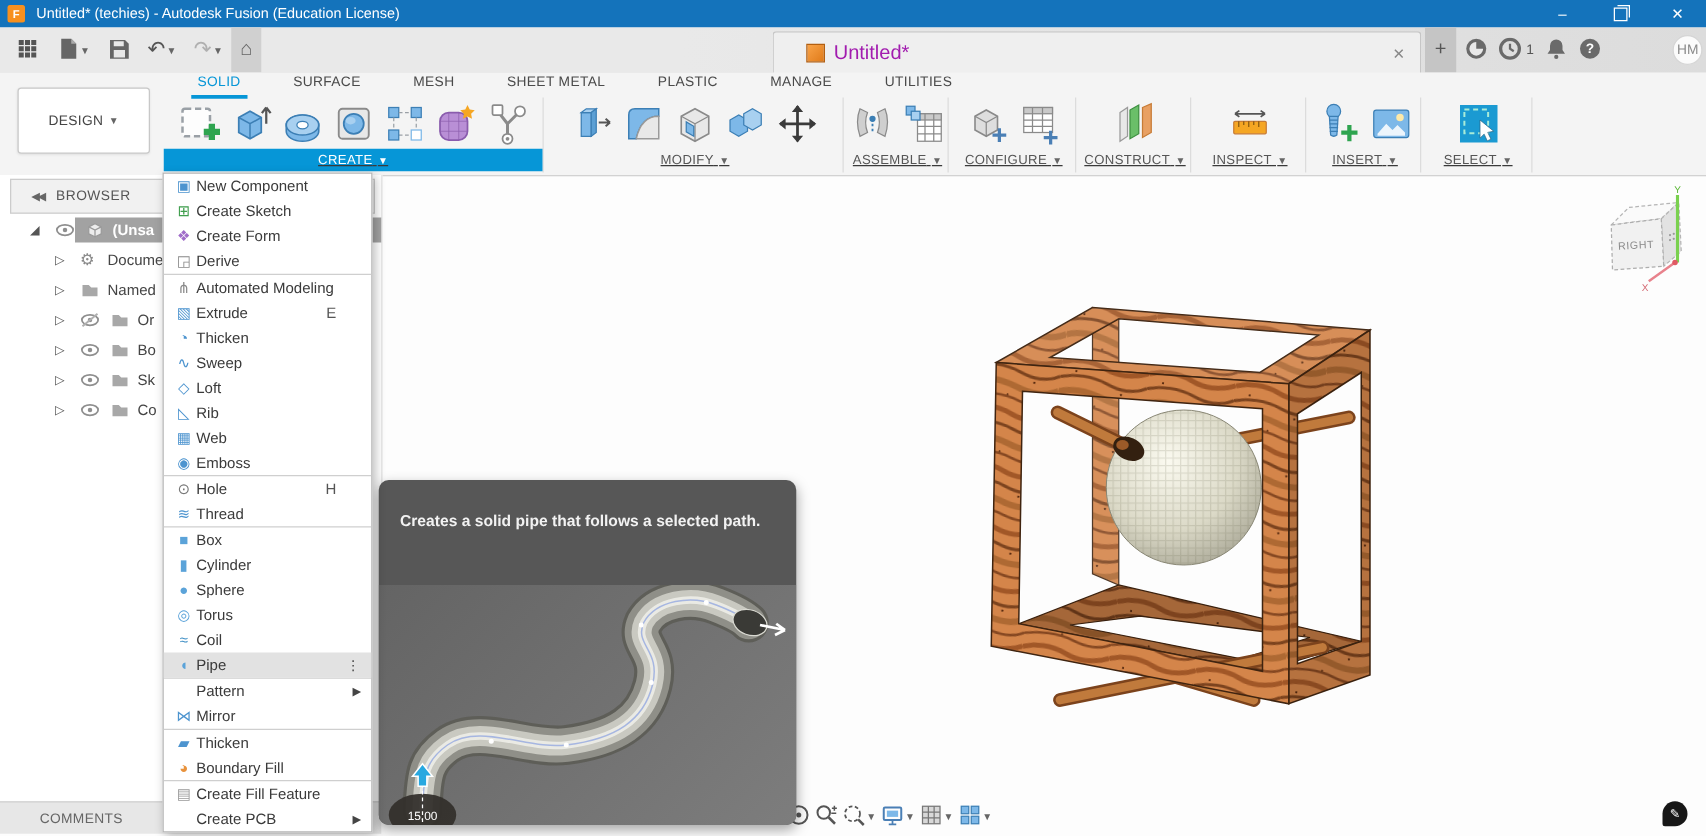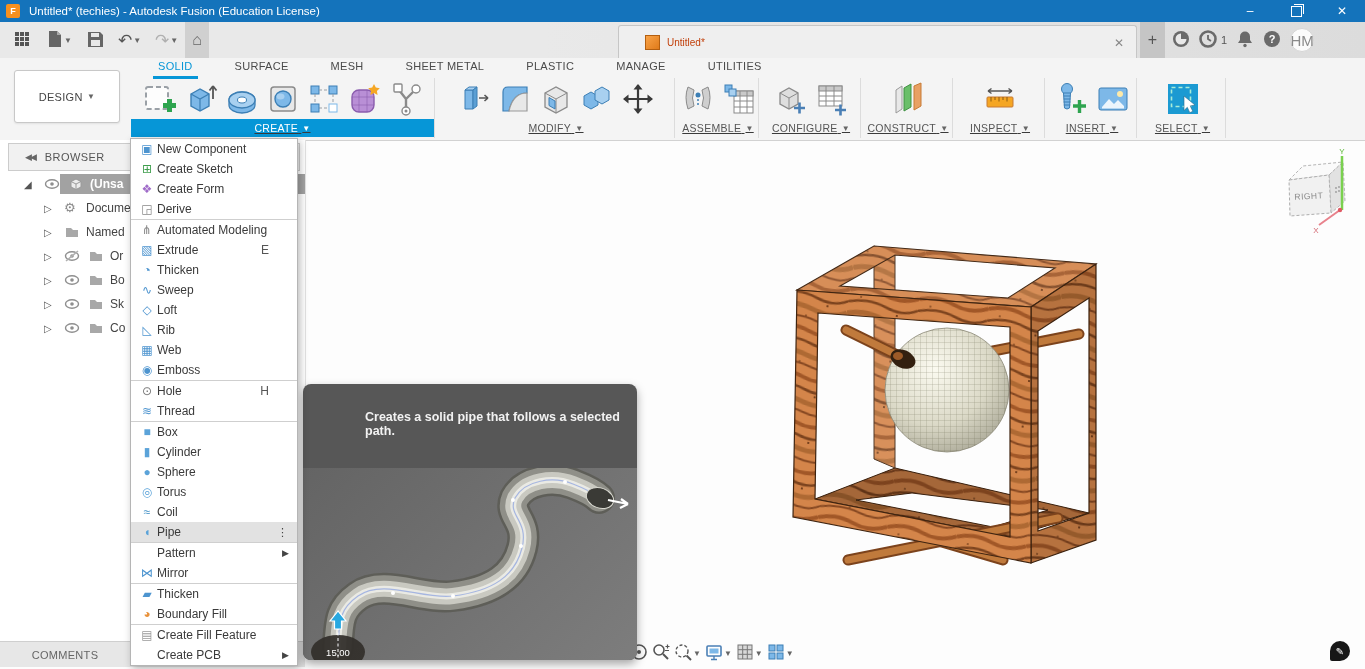--- a/index.html
+++ b/index.html
@@ -14,26 +14,26 @@
   .restore-glyph{width:9px;height:9px;border:1px solid #fff;position:relative;}
   .restore-glyph:before{content:"";position:absolute;left:2px;top:-3px;width:9px;height:9px;border:1px solid #fff;border-bottom:none;border-left:none;}
   
   .topstrip{position:absolute;left:0;top:22px;width:1365px;height:36px;background:linear-gradient(to right,#e9e9e9 40%,#dcdcdc);border-bottom:1px solid #cfcfcf;}
   .qat{position:absolute;left:6px;top:0;height:36px;display:flex;align-items:center;}
   .qbtn{height:30px;display:flex;align-items:center;justify-content:center;padding:0 7px;color:#555;}
   .qbtn.active{background:#d0d0d0;height:36px;}
   .caret{font-size:8px;color:#666;margin-left:1px;}
   .doc-tab{position:absolute;left:618px;top:3px;width:517px;height:33px;background:#efefef;border:1px solid #c6c6c6;border-bottom:none;border-radius:3px 3px 0 0;display:flex;align-items:center;}
   .tabcube{width:13px;height:13px;margin-left:26px;background:linear-gradient(135deg,#f9a348,#e07b1a);border:1px solid #b35f10;}
-  .tablabel{margin-left:7px;font-size:10px;color:#c2410c;}
+  .tablabel{margin-left:7px;font-size:16px;color:#a21caf;}
   .tabclose{margin-left:auto;margin-right:12px;color:#888;font-size:12px;}
   .newtab{position:absolute;left:1140px;top:0px;width:25px;height:36px;background:#c5c5c5;color:#555;font-size:16px;display:flex;align-items:center;justify-content:center;}
   .stripicons{position:absolute;left:1172px;top:0;height:36px;display:flex;align-items:center;gap:9px;}
   .jobcount{font-size:11px;color:#555;margin-left:-5px;}
-  .avatar{width:22px;height:22px;border-radius:50%;background:#fbfbfb;border:1px solid #d5d5d5;color:#8a8a8a;font-size:15px;display:flex;align-items:center;justify-content:center;}
+  .avatar{width:22px;height:22px;border-radius:50%;background:#fbfbfb;border:1px solid #d5d5d5;color:#8a8a8a;font-size:11px;display:flex;align-items:center;justify-content:center;margin-left:48px;}
   
   .ribbon{position:absolute;left:0;top:58px;width:1365px;height:82px;background:#f4f4f4;border-bottom:1px solid #d2d2d2;}
   .ribbon-tabs{position:absolute;left:137px;top:0;height:20px;display:flex;}
   .rtab{padding:2px 21px;font-size:11px;color:#4a4a4a;letter-spacing:.3px;position:relative;}
   .rtab.active{color:#0696d7;text-align:center;}
   .rtab.active:after{content:"";position:absolute;left:16px;right:16px;bottom:-1px;height:3px;background:#0696d7;}
   .rgroup{position:absolute;top:20px;height:60px;border-right:1px solid #dcdcdc;text-decoration:underline;}
   .rgroup .tools{height:41px;display:flex;align-items:center;justify-content:center;gap:3px;}
   .rgroup .glabel{height:18px;display:flex;align-items:center;justify-content:center;font-size:10.5px;color:#555;letter-spacing:.3px;}
   .rgroup.open .glabel{background:#0696d7;color:#fff;}
@@ -683,21 +683,21 @@
         <span class="micon" style="color:#999">▤</span>
         <span class="mlabel">Create Fill Feature</span>
       </div>
       <div class="mi">
         <span class="mlabel">Create PCB</span>
         <span class="subarrow">▶</span>
       </div>
     </div>
 
   <div class="tooltip">
-    <div class="tt-line" style="top:26px;margin-left:45px;">Creates a solid pipe that follows a selected path.</div>
+    <div class="tt-line" style="top:26px;">Creates a solid pipe that follows a selected path.</div>
     <div class="tt-img">
       <svg width="334" height="192" viewBox="0 0 334 192">
         <g fill="none" stroke-linecap="round">
           <path id="pp" d="M35 180 C36 150 38 140 55 128 C80 110 120 132 150 128 C190 123 212 108 219 80 C226 52 204 48 212 30 C222 12 250 8 270 16 C283 21 292 26 296 30" stroke="#5e5e58" stroke-width="32"></path>
           <path d="M35 180 C36 150 38 140 55 128 C80 110 120 132 150 128 C190 123 212 108 219 80 C226 52 204 48 212 30 C222 12 250 8 270 16 C283 21 292 26 296 30" stroke="#8f8f88" stroke-width="27"></path>
           <path d="M35 180 C36 150 38 140 55 128 C80 110 120 132 150 128 C190 123 212 108 219 80 C226 52 204 48 212 30 C222 12 250 8 270 16 C283 21 292 26 296 30" stroke="#c9c9c1" stroke-width="16"></path>
           <path d="M35 180 C36 150 38 140 55 128 C80 110 120 132 150 128 C190 123 212 108 219 80 C226 52 204 48 212 30 C222 12 250 8 270 16 C283 21 292 26 296 30" stroke="#f0f0ea" stroke-width="6" opacity=".85"></path>
           <path d="M35 180 C36 150 38 140 55 128 C80 110 120 132 150 128 C190 123 212 108 219 80 C226 52 204 48 212 30 C222 12 250 8 270 16 C283 21 292 26 296 30" stroke="#9fb0e0" stroke-width="1.2" opacity=".9"></path>
         </g>
         <ellipse cx="297" cy="30" rx="10" ry="14" transform="rotate(-70 297 30)" fill="#3a3a36" stroke="#d8d8d0" stroke-width="1"></ellipse>

